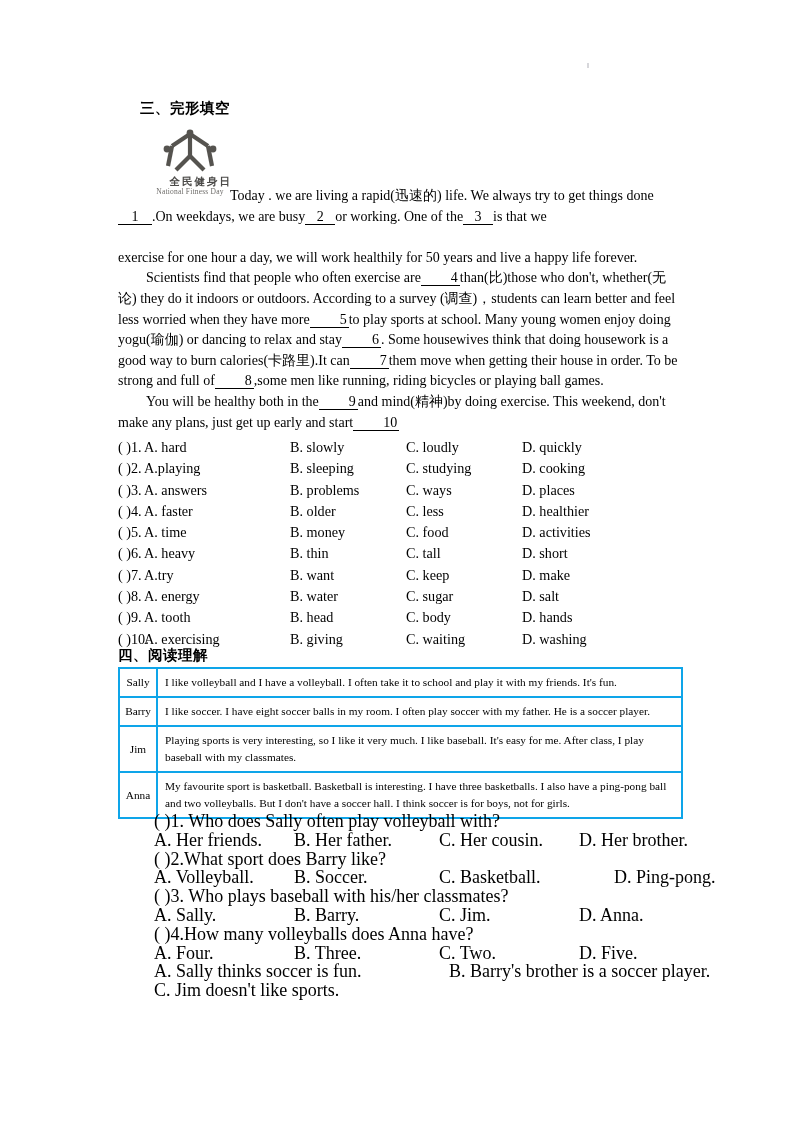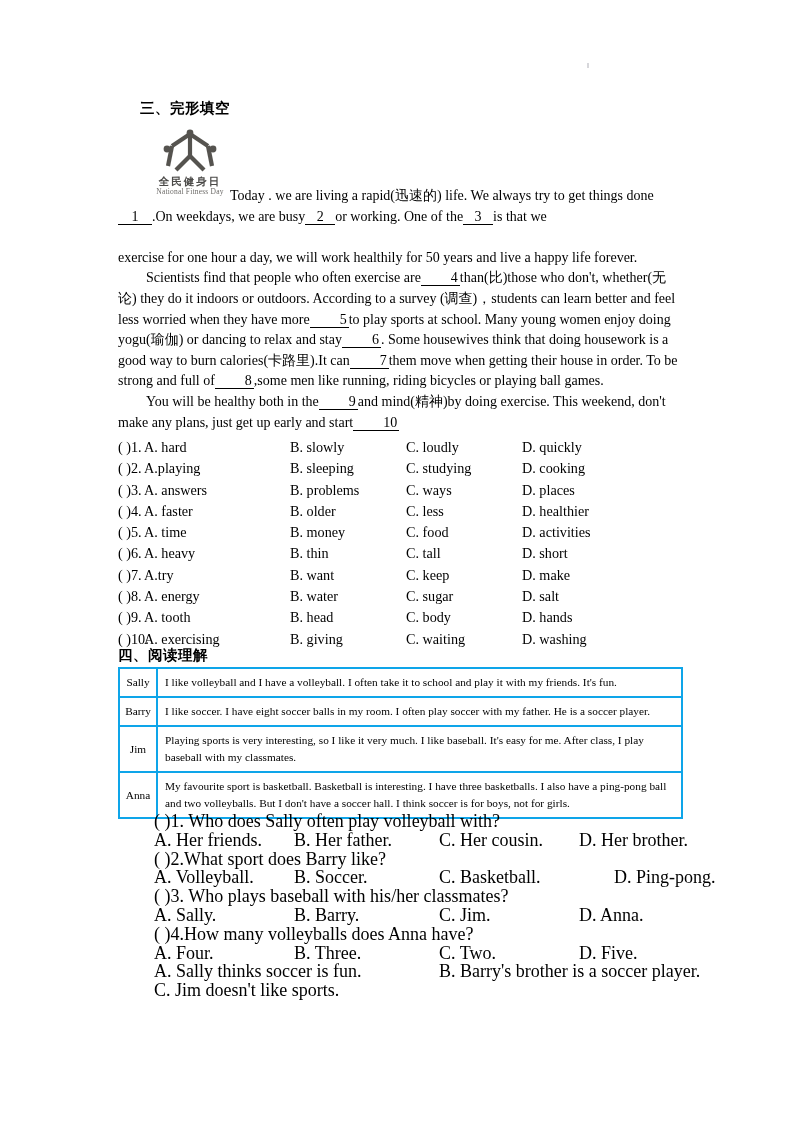--- a/index.html
+++ b/index.html
@@ -58,21 +58,21 @@
     width: 84px;
     height: 70px;
   }
   .logo-mark { display:block; }
   .logo-cn {
     font-family: "DejaVu Sans", "Liberation Sans", sans-serif;
     font-size: 10.5px;
     font-weight: bold;
     color: #4b4a48;
     letter-spacing: 2px;
-    text-align: center;
+    text-align: right;
     line-height: 11px;
   }
   .logo-en {
     font-family: "Liberation Serif", "DejaVu Serif", serif;
     font-size: 7.5px;
     color: #6d6b68;
     text-align: center;
     letter-spacing: .2px;
     line-height: 9px;
   }
@@ -158,21 +158,21 @@
     line-height: 18.8px;
     position: relative;
     white-space: nowrap;
   }
   .q-line .qtext { position: absolute; left: 0; }
   .q-line .oA { position: absolute; left: 0px; }
   .q-line .oB { position: absolute; left: 140px; }
   .q-line .oC { position: absolute; left: 285px; }
   .q-line .oD { position: absolute; left: 425px; }
   .q-line .oD.shift { left: 460px; text-align: center; }
-  .q-line .oB.half { position: absolute; left: 285px; }
+  .q-line .oB.half { position: absolute; left: 295px; }
   .q-line .oD.half2 { position: absolute; left: 300px; }
 </style>
 </head>
 <body>
 
 <div id="page">
 
   <div class="top-speck"></div>
 
   <div class="section-heading heading-cloze">三、完形填空</div>

